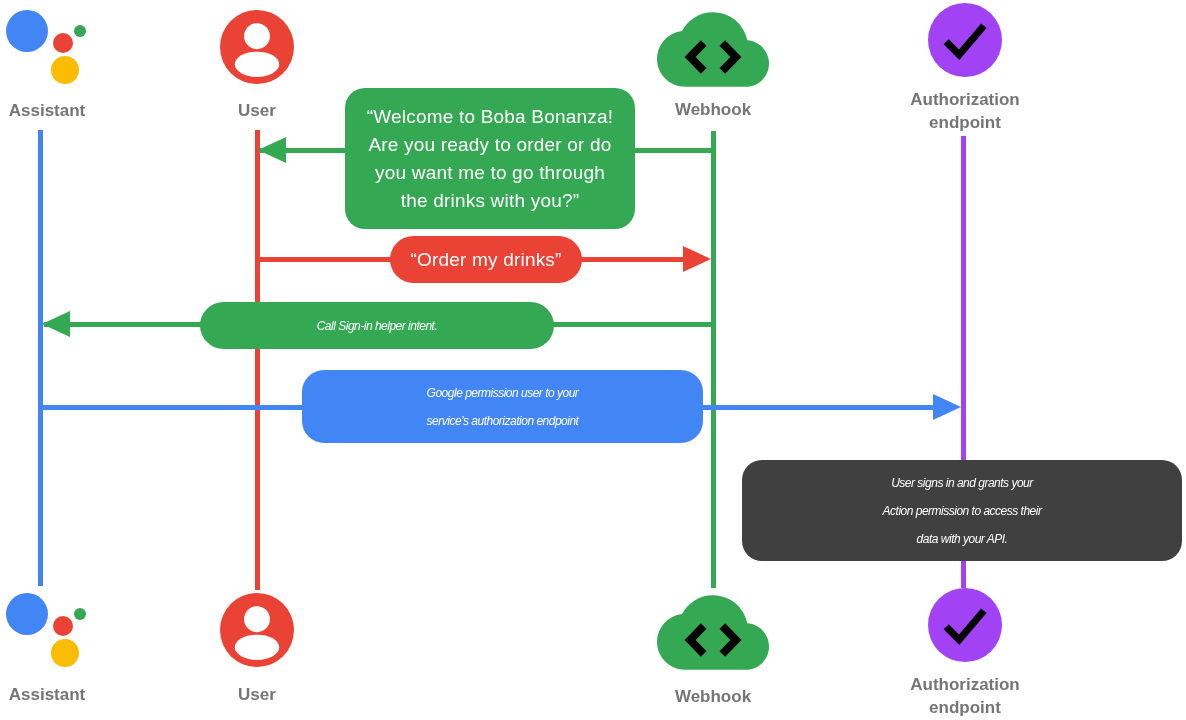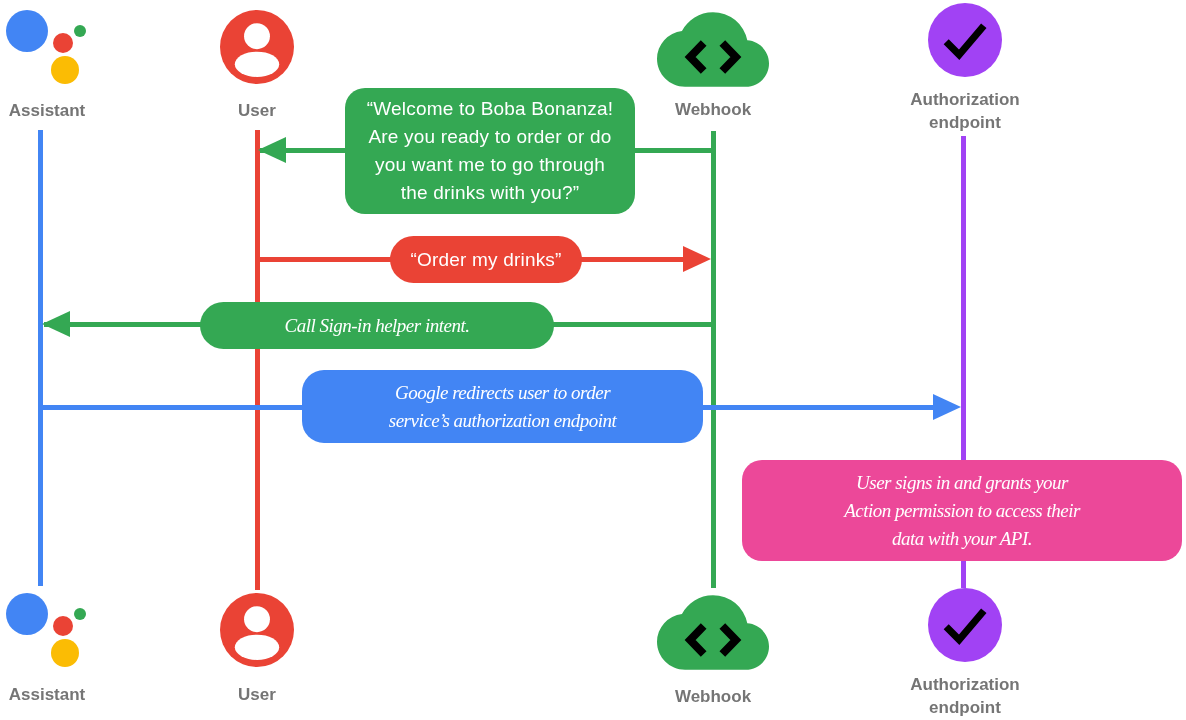--- a/index.html
+++ b/index.html
@@ -20,27 +20,27 @@
   .ah-left-green2{border-right:28px solid #34A853;}
   .ah-right-red{border-left:28px solid #EA4335;}
   .ah-right-blue{border-left:28px solid #4285F4;}
 
   .msg{
     position:absolute;z-index:3;border-radius:22px;color:#ffffff;
     display:flex;align-items:center;justify-content:center;
     text-align:center;white-space:pre-line;
   }
   .msg.sans{font-size:19px;line-height:28px;letter-spacing:.2px;}
-  .msg.mono{font-family:Liberation Serif, serif;font-style:italic;
-            font-size:19px;line-height:28px;letter-spacing:-0.5px;}
-  .box-welcome{left:345px;top:88px;width:290px;height:126px;background:#34A853;border-radius:20px;}
+  .msg.mono{font-family:Liberation Sans, sans-serif;font-style:italic;
+            font-size:12px;line-height:28px;letter-spacing:-0.5px;}
+  .box-welcome{left:345px;top:88px;width:290px;height:141px;background:#34A853;border-radius:20px;}
   .box-order{left:390px;top:236px;width:192px;height:47px;background:#EA4335;border-radius:24px;}
   .box-signin{left:200px;top:302px;width:354px;height:47px;background:#34A853;border-radius:24px;}
   .box-redirect{left:302px;top:370px;width:401px;height:73px;background:#4285F4;border-radius:22px;}
-  .box-grant{left:742px;top:460px;width:440px;height:101px;background:#ec4899;border-radius:20px;}
+  .box-grant{left:742px;top:460px;width:440px;height:101px;background:#404040;border-radius:20px;}
 
   .actor-label{
     position:absolute;z-index:4;color:#757575;font-weight:bold;font-size:17px;
     text-align:center;white-space:pre-line;line-height:23px;
   }
   .icon{position:absolute;z-index:4;}
   .alogo{width:80px;height:78px;}
   .alogo div{position:absolute;border-radius:50%;}
   .a-blue{left:0;top:1px;width:42px;height:42px;background:#4285F4;}
   .a-red{left:47px;top:24px;width:20px;height:20px;background:#EA4335;}
@@ -68,21 +68,21 @@
 
   <div class="hline" style="left:40px;top:405px;width:895px;background:#4285F4;"></div>
   <div class="ah ah-right-blue" style="left:933px;top:394px;"></div>
 
   <div class="msg sans box-welcome">“Welcome to Boba Bonanza!
 Are you ready to order or do
 you want me to go through
 the drinks with you?”</div>
   <div class="msg sans box-order">“Order my drinks”</div>
   <div class="msg mono box-signin">Call Sign-in helper intent.</div>
-  <div class="msg mono box-redirect">Google redirects user to order
+  <div class="msg mono box-redirect">Google permission user to your
 service’s authorization endpoint</div>
   <div class="msg mono box-grant">User signs in and grants your
 Action permission to access their
 data with your API.</div>
 
   <div class="icon alogo" style="left:6px;top:9px;">
     <div class="a-blue"></div>
     <div class="a-red"></div>
     <div class="a-green"></div>
     <div class="a-yellow"></div>

